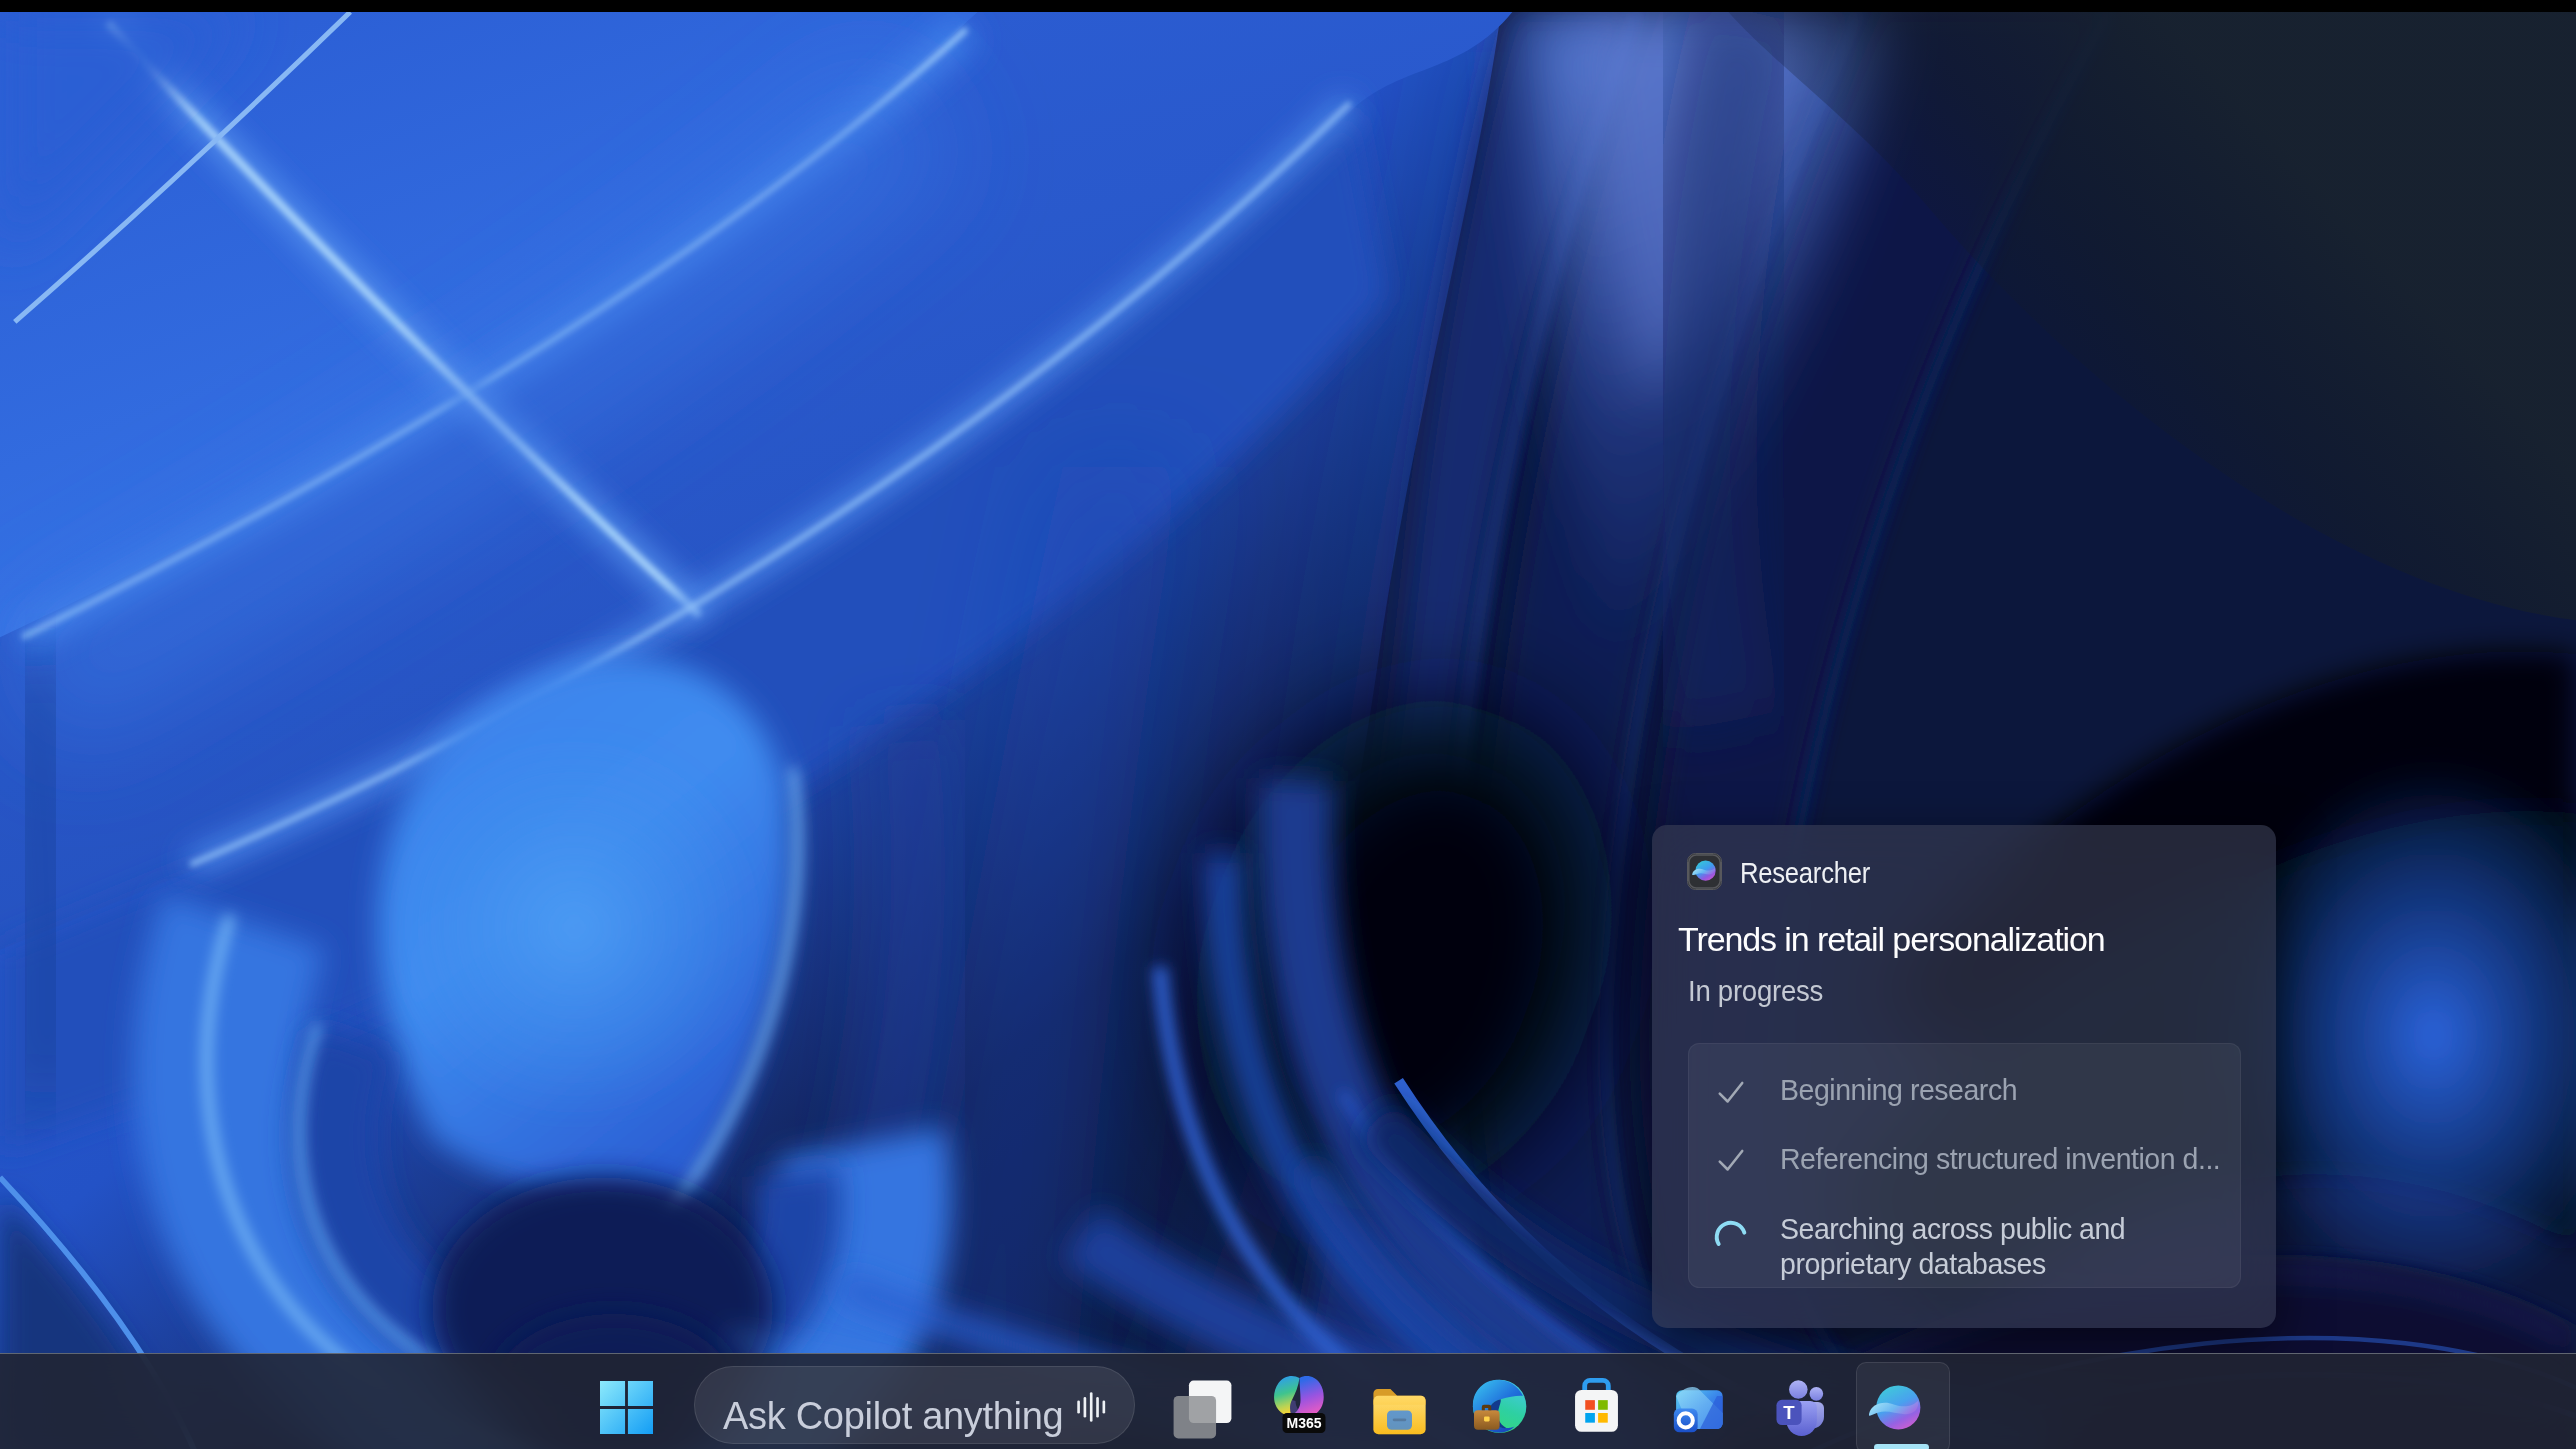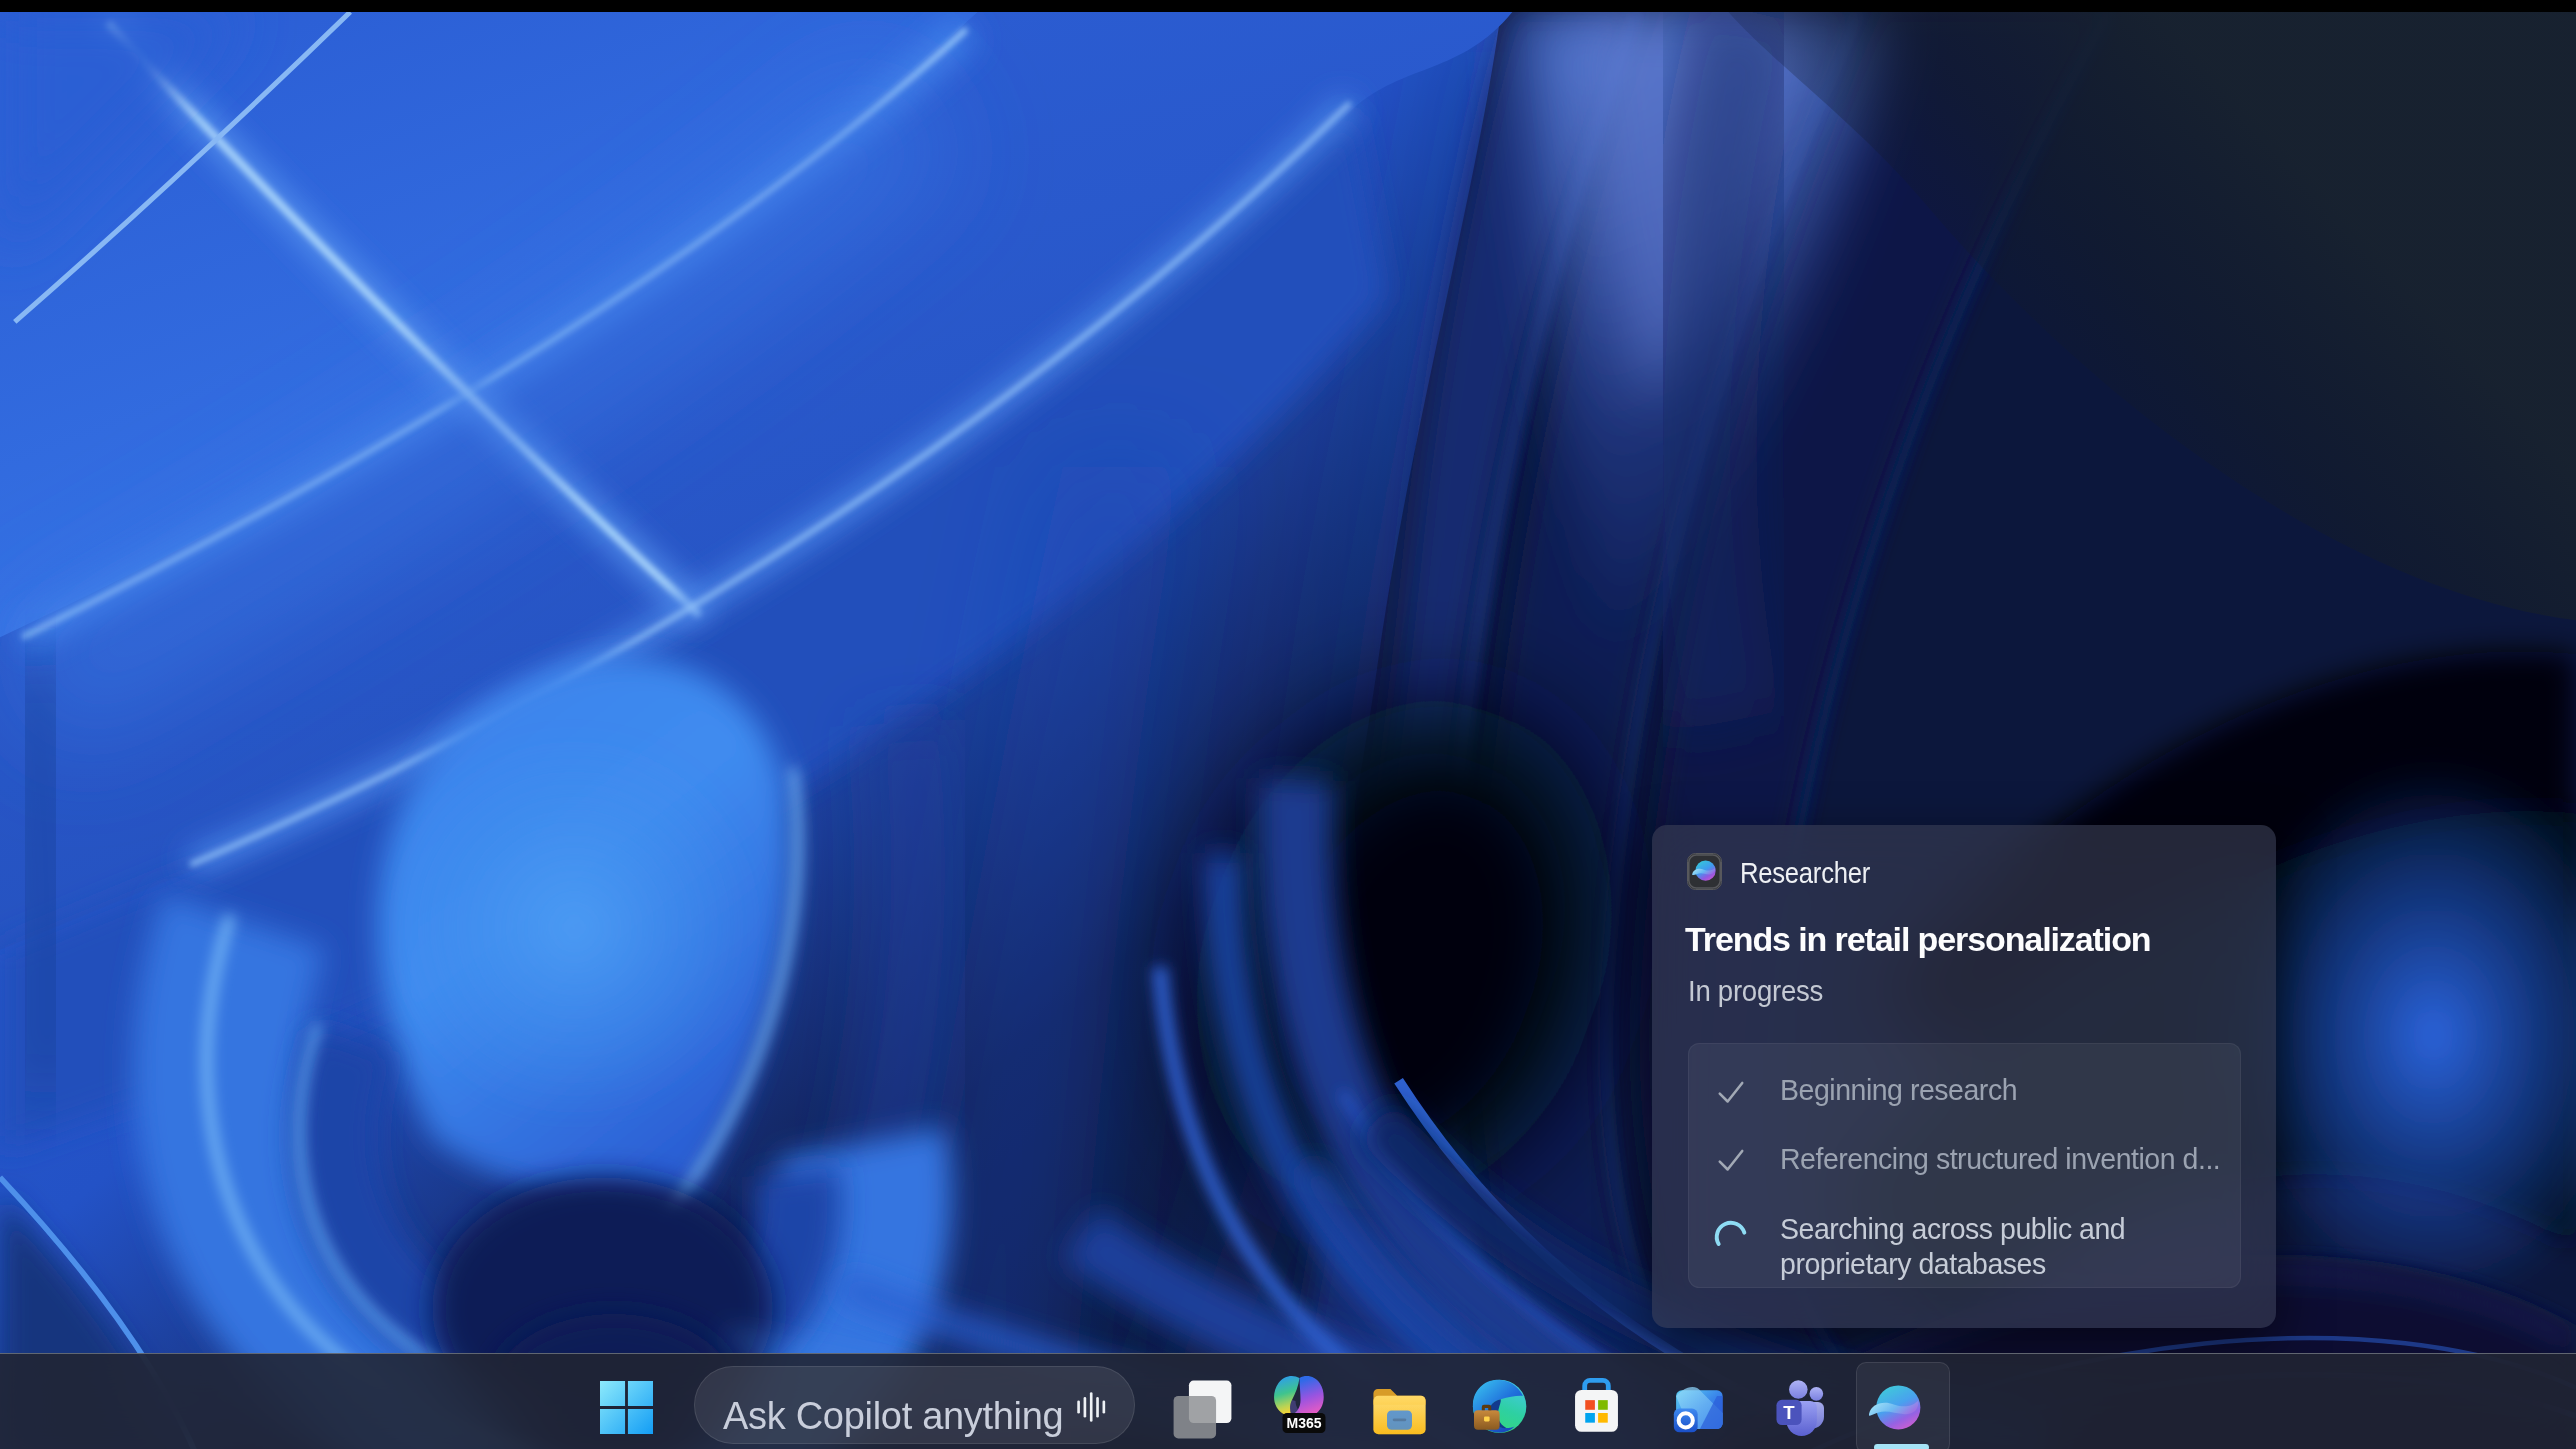--- a/index.html
+++ b/index.html
@@ -5,21 +5,21 @@
   html,body{margin:0;padding:0;background:#000;overflow:hidden;}
   #screen{position:relative;width:2576px;height:1449px;overflow:hidden;font-family:"Liberation Sans",sans-serif;margin-top:12px;}
   #wall{position:absolute;left:0;top:0;width:2576px;height:1449px;}
   
   #card{position:absolute;left:1652px;top:813px;width:624px;height:503px;border-radius:15px;
         background:rgba(54,59,80,0.66);backdrop-filter:blur(34px) saturate(1.05);
         box-shadow:0 17px 51px rgba(0,0,0,0.55);}
   #appicon{position:absolute;left:35px;top:28px;width:35px;height:37px;border-radius:8.5px;
         background:#2e3034;border:1.7px solid #57585c;box-sizing:border-box;}
   #appname{position:absolute;left:88px;top:33px;font-size:30px;line-height:30px;color:#eef0f4;letter-spacing:-0.3px;transform:scaleX(0.855);transform-origin:0 0;}
-  #cardtitle{position:absolute;left:33px;top:97px;font-size:34px;line-height:34px;font-weight:bold;color:#fdfdfe;letter-spacing:-1.1px;}
+  #cardtitle{position:absolute;left:26px;top:97px;font-size:34px;line-height:34px;font-weight:normal;color:#fdfdfe;letter-spacing:-1.1px;}
   #cardsub{position:absolute;left:36px;top:151px;font-size:30px;line-height:30px;color:#c4c9d3;letter-spacing:-0.3px;transform:scaleX(0.92);transform-origin:0 0;}
   #panel{position:absolute;left:36px;top:218px;width:553px;height:245px;border-radius:11.4px;
         background:rgba(255,255,255,0.06);border:0.6px solid rgba(255,255,255,0.05);box-sizing:border-box;}
   .rowtext{position:absolute;left:128px;font-size:30px;color:#9ba3b1;letter-spacing:-0.5px;line-height:35px;transform:scaleX(0.95);transform-origin:0 0;white-space:nowrap;}
   .rowtext.active{color:#c6ccd7;}
   .chk{position:absolute;left:64px;width:30px;height:27px;}
   
   #taskbar{position:absolute;left:0;top:1341px;width:2576px;height:108px;
         background:rgba(33,36,50,0.88);backdrop-filter:blur(28.4px);
         border-top:1.1px solid rgba(125,131,138,0.70);box-sizing:border-box;}

